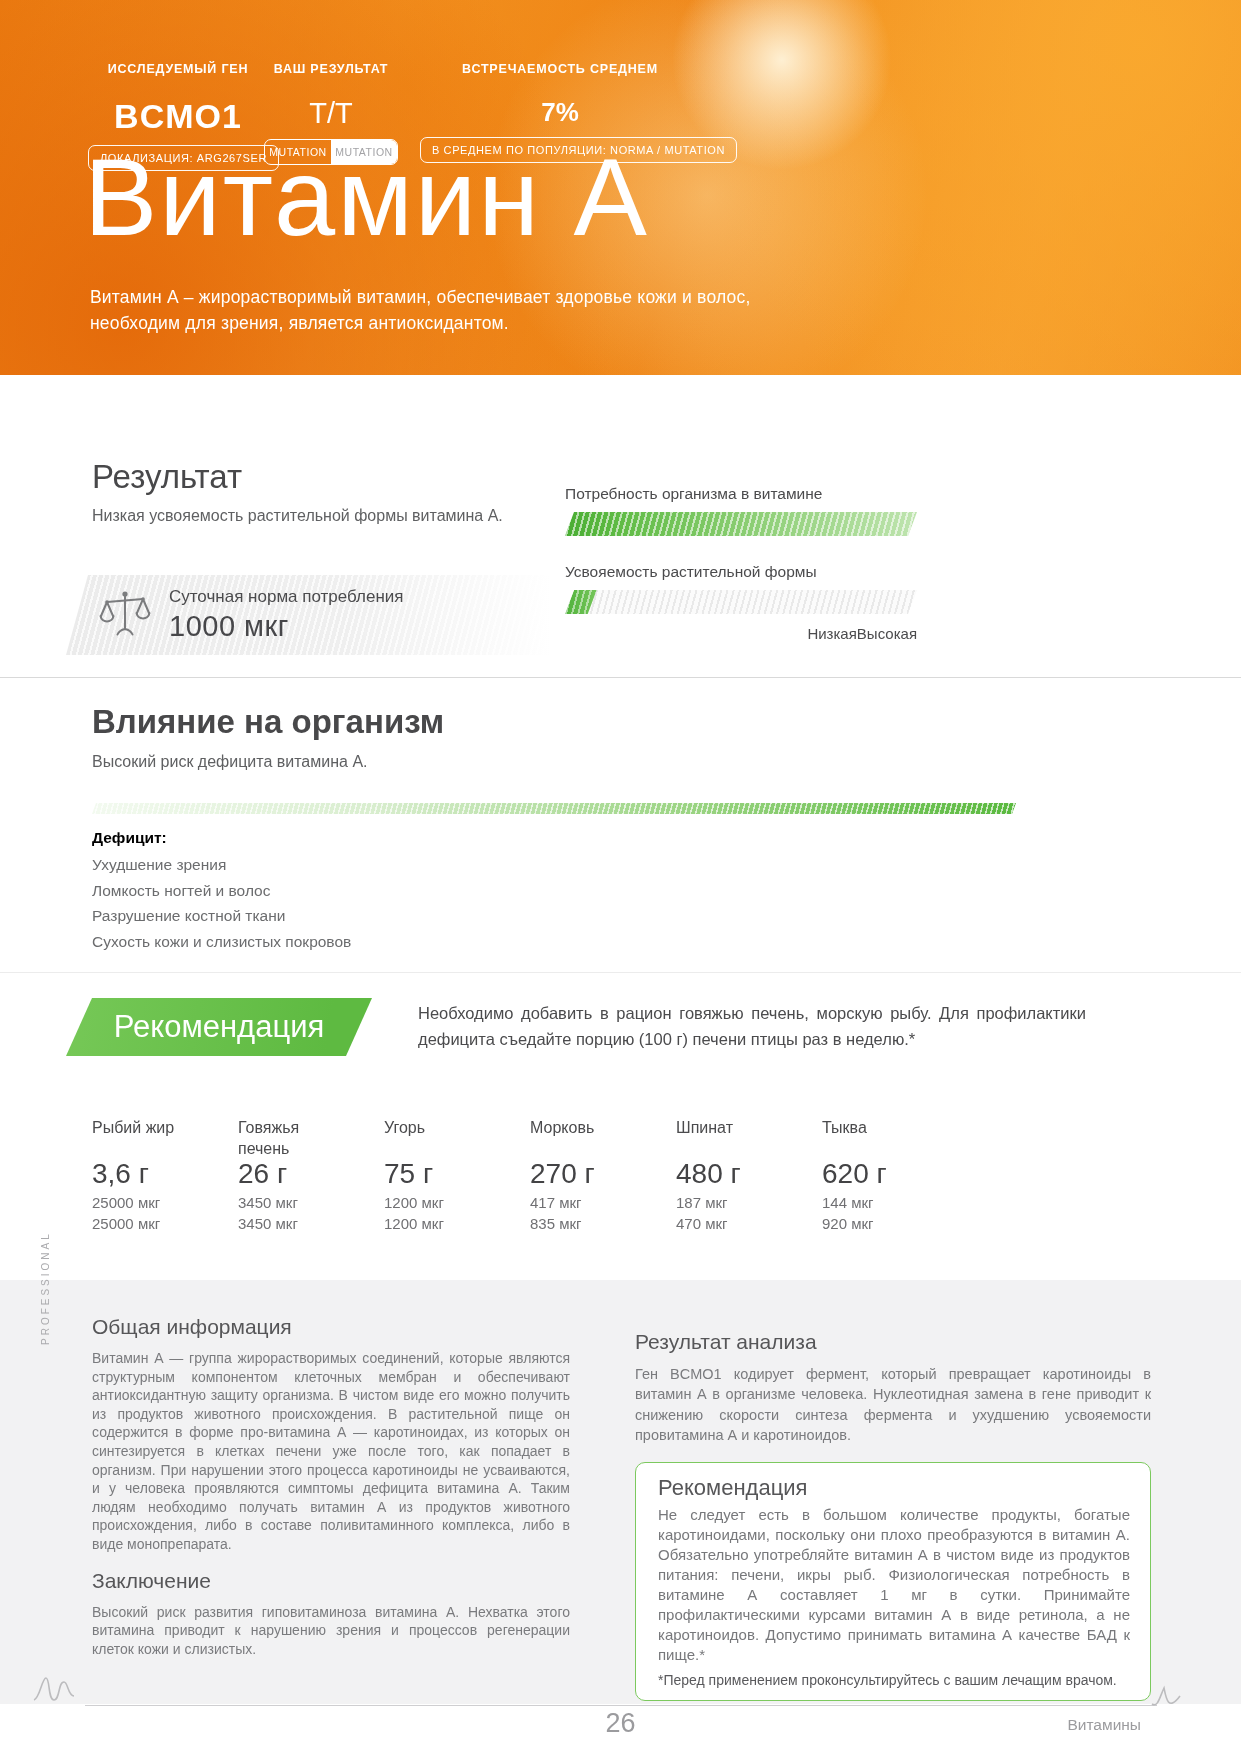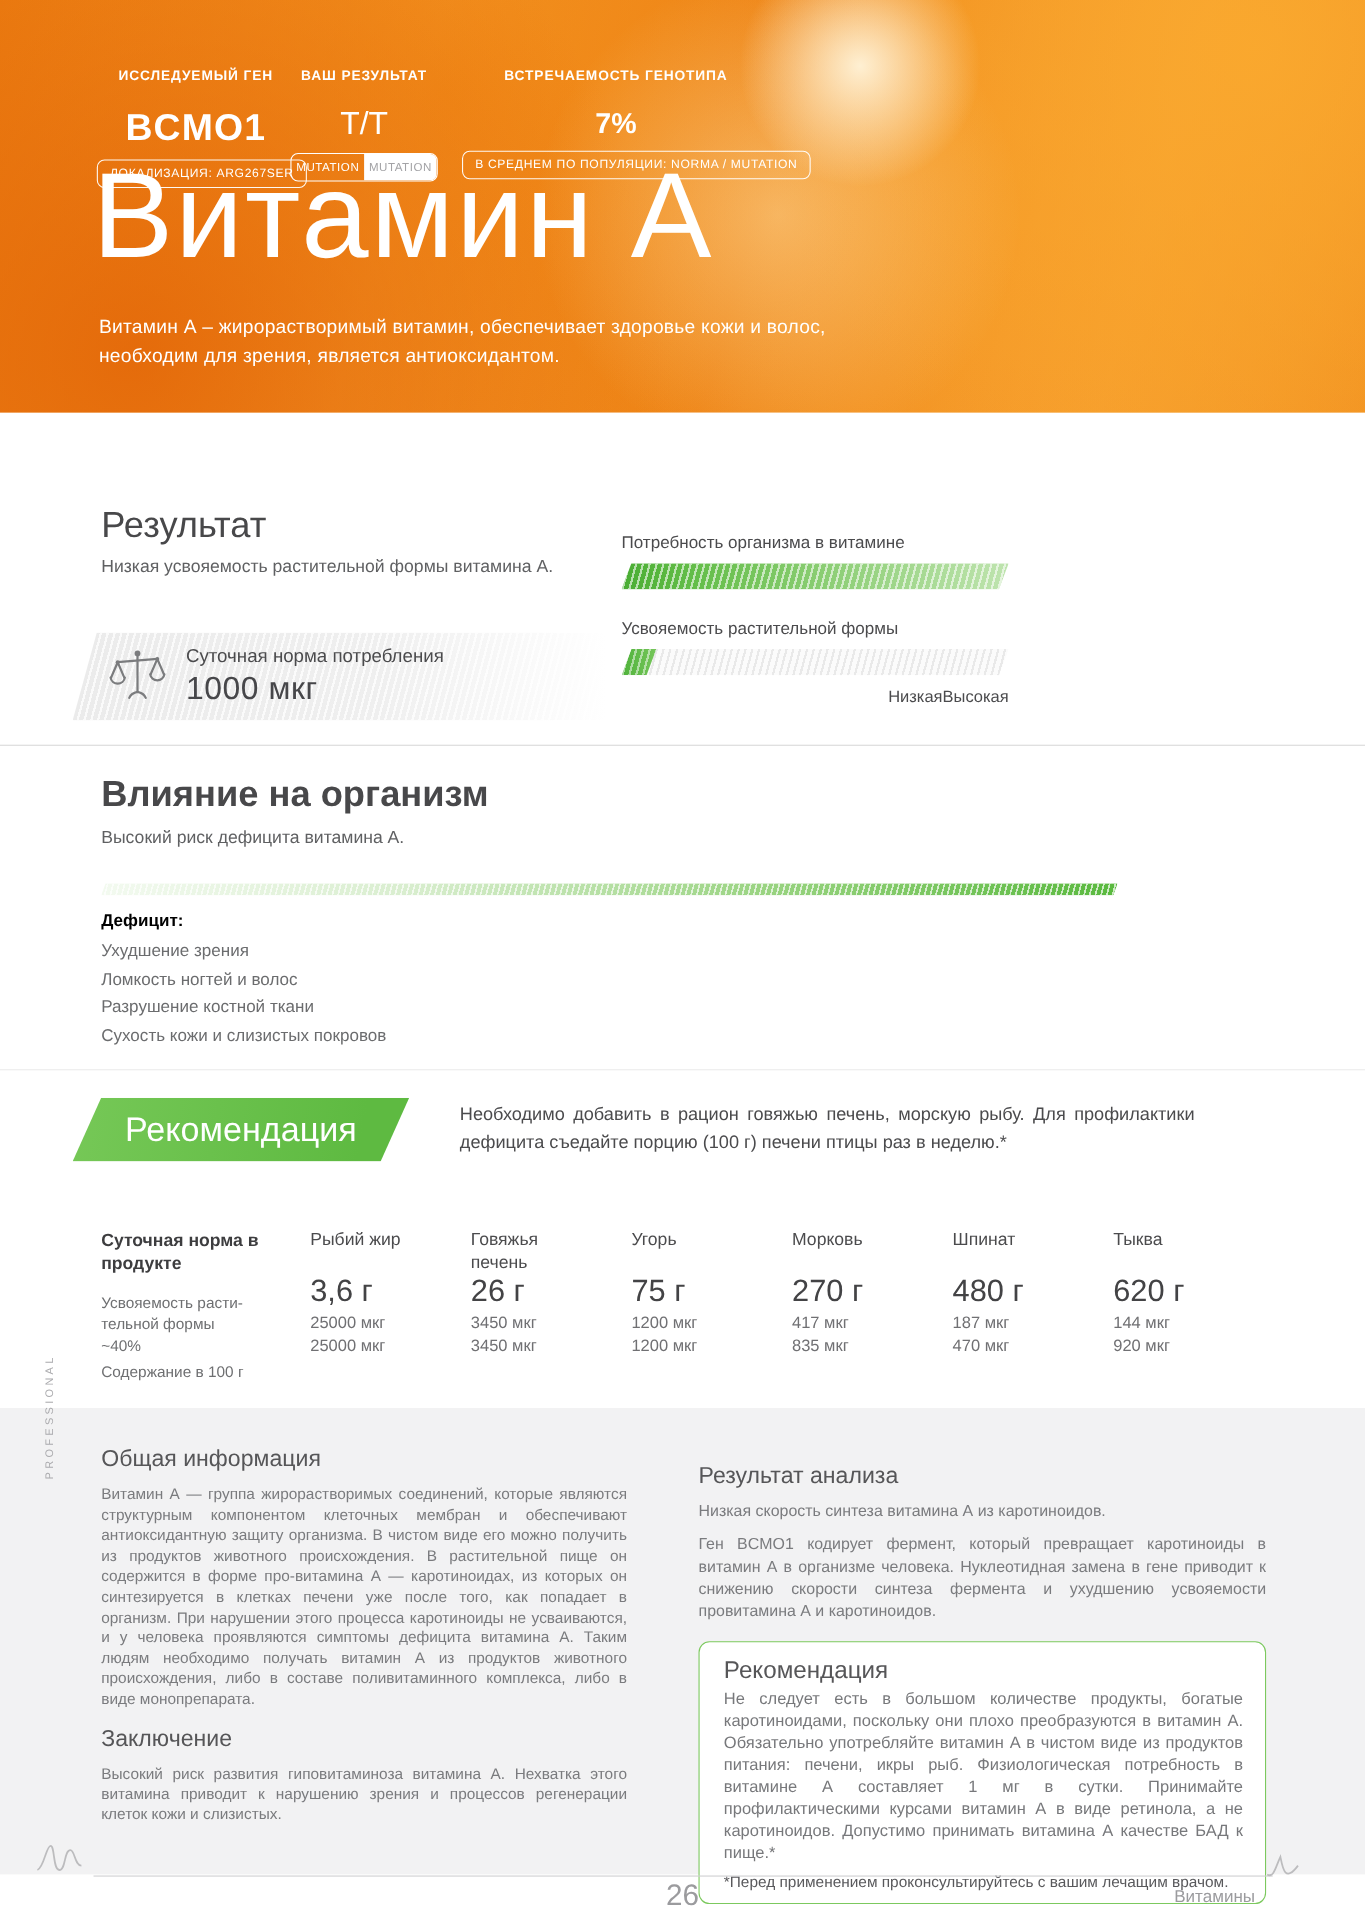--- a/index.html
+++ b/index.html
@@ -139,21 +139,21 @@
     </div>
     <div class="stat stat-2">
       <div class="stat-label">ВАШ РЕЗУЛЬТАТ</div>
       <div class="stat-value">T/T</div>
       <div class="split-badge">
         <span class="half left">MUTATION</span>
         <span class="half right">MUTATION</span>
       </div>
     </div>
     <div class="stat stat-3">
-      <div class="stat-label">ВСТРЕЧАЕМОСТЬ ГЕНОТИПА</div>
+      <div class="stat-label">ВСТРЕЧАЕМОСТЬ СРЕДНЕМ</div>
       <div class="stat-value">7%</div>
       <div class="stat-badge">В СРЕДНЕМ ПО ПОПУЛЯЦИИ: NORMA / MUTATION</div>
     </div>
     <h1 class="hero-title">Витамин А</h1>
     <p class="hero-subtitle">Витамин А – жирорастворимый витамин, обеспечивает здоровье кожи и волос, необходим для зрения, является антиоксидантом.</p>
   </header>
 
   <section class="sec-result">
     <h2 class="h2">Результат</h2>
     <p class="section-sub">Низкая усвояемость растительной формы витамина А.</p>
@@ -207,25 +207,20 @@
           <div>Сухость кожи и слизистых покровов</div>
         </div>
       </div>
     </div>
   </section>
 
   <section class="sec-reco">
     <div class="reco-banner">Рекомендация</div>
     <p class="reco-text">Необходимо добавить в рацион говяжью печень, морскую рыбу. Для профилактики дефицита съедайте порцию (100 г) печени птицы раз в неделю.*</p>
     <div class="foods">
-      <div class="foods-head">
-        <div class="foods-title">Суточная норма в продукте</div>
-        <div class="foods-row-label r1">Усвояемость расти-тельной формы ~40%</div>
-        <div class="foods-row-label r2">Содержание в 100 г</div>
-      </div>
       <div class="food-col">
         <div class="food-name">Рыбий жир</div>
         <div class="food-amount">3,6 г</div>
         <div class="food-v">25000 мкг</div>
         <div class="food-v">25000 мкг</div>
       </div>
       <div class="food-col">
         <div class="food-name">Говяжья печень</div>
         <div class="food-amount">26 г</div>
         <div class="food-v">3450 мкг</div>
@@ -260,21 +255,20 @@
 
   <section class="sec-info">
     <div class="info-left">
       <h3 class="h3">Общая информация</h3>
       <p class="info-p">Витамин А — группа жирорастворимых соединений, которые являются структурным компонентом клеточных мембран и обеспечивают антиоксидантную защиту организма. В чистом виде его можно получить из продуктов животного происхождения. В растительной пище он содержится в форме про-витамина А — каротиноидах, из которых он синтезируется в клетках печени уже после того, как попадает в организм. При нарушении этого процесса каротиноиды не усваиваются, и у человека проявляются симптомы дефицита витамина А. Таким людям необходимо получать витамин А из продуктов животного происхождения, либо в составе поливитаминного комплекса, либо в виде монопрепарата.</p>
       <h3 class="h3 second">Заключение</h3>
       <p class="info-p">Высокий риск развития гиповитаминоза витамина А. Нехватка этого витамина приводит к нарушению зрения и процессов регенерации клеток кожи и слизистых.</p>
     </div>
     <div class="info-right">
       <h3 class="h3">Результат анализа</h3>
-      <p class="info-p">Низкая скорость синтеза витамина А из каротиноидов.</p>
       <p class="info-p">Ген BCMO1 кодирует фермент, который превращает каротиноиды в витамин А в организме человека. Нуклеотидная замена в гене приводит к снижению скорости синтеза фермента и ухудшению усвояемости провитамина А и каротиноидов.</p>
       <div class="reco-box">
         <h4 class="reco-box-h">Рекомендация</h4>
         <p class="reco-box-p">Не следует есть в большом количестве продукты, богатые каротиноидами, поскольку они плохо преобразуются в витамин А. Обязательно употребляйте витамин А в чистом виде из продуктов питания: печени, икры рыб. Физиологическая потребность в витамине А составляет 1 мг в сутки. Принимайте профилактическими курсами витамин А в виде ретинола, а не каротиноидов. Допустимо принимать витамина А качестве БАД к пище.*</p>
         <p class="reco-box-f">*Перед применением проконсультируйтесь с вашим лечащим врачом.</p>
       </div>
     </div>
   </section>
 
   <div class="side-label">PROFESSIONAL</div>

